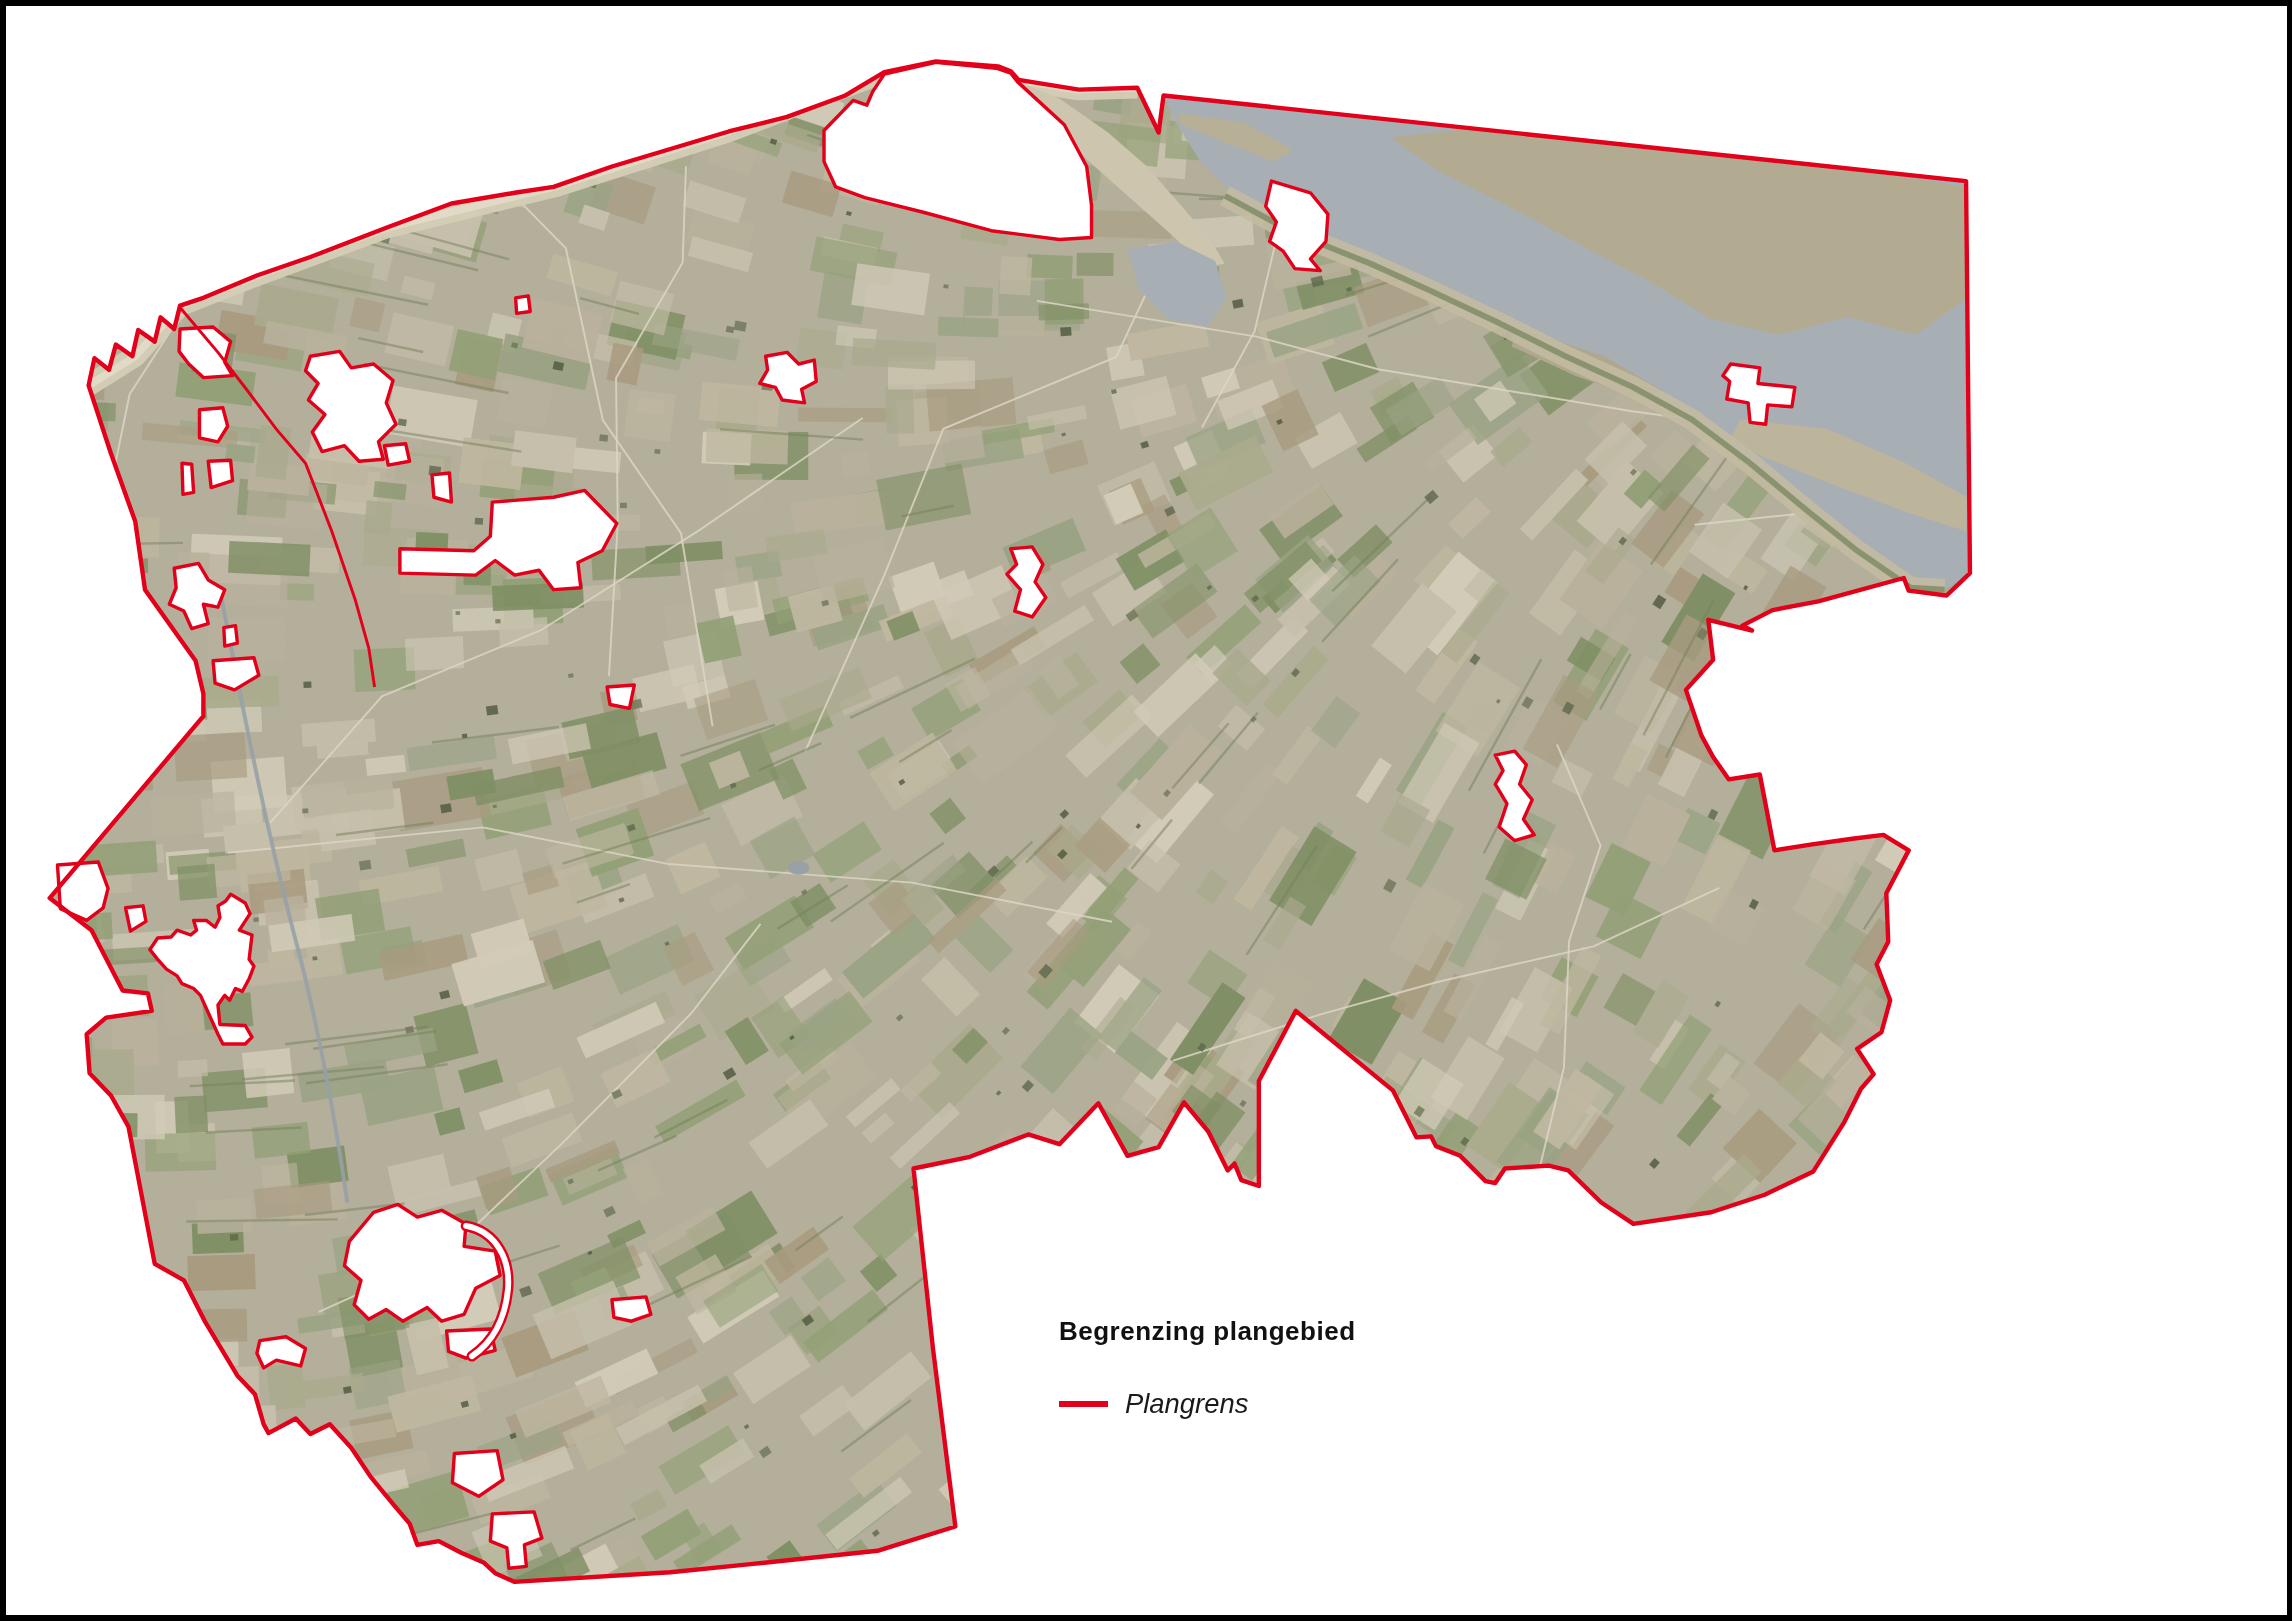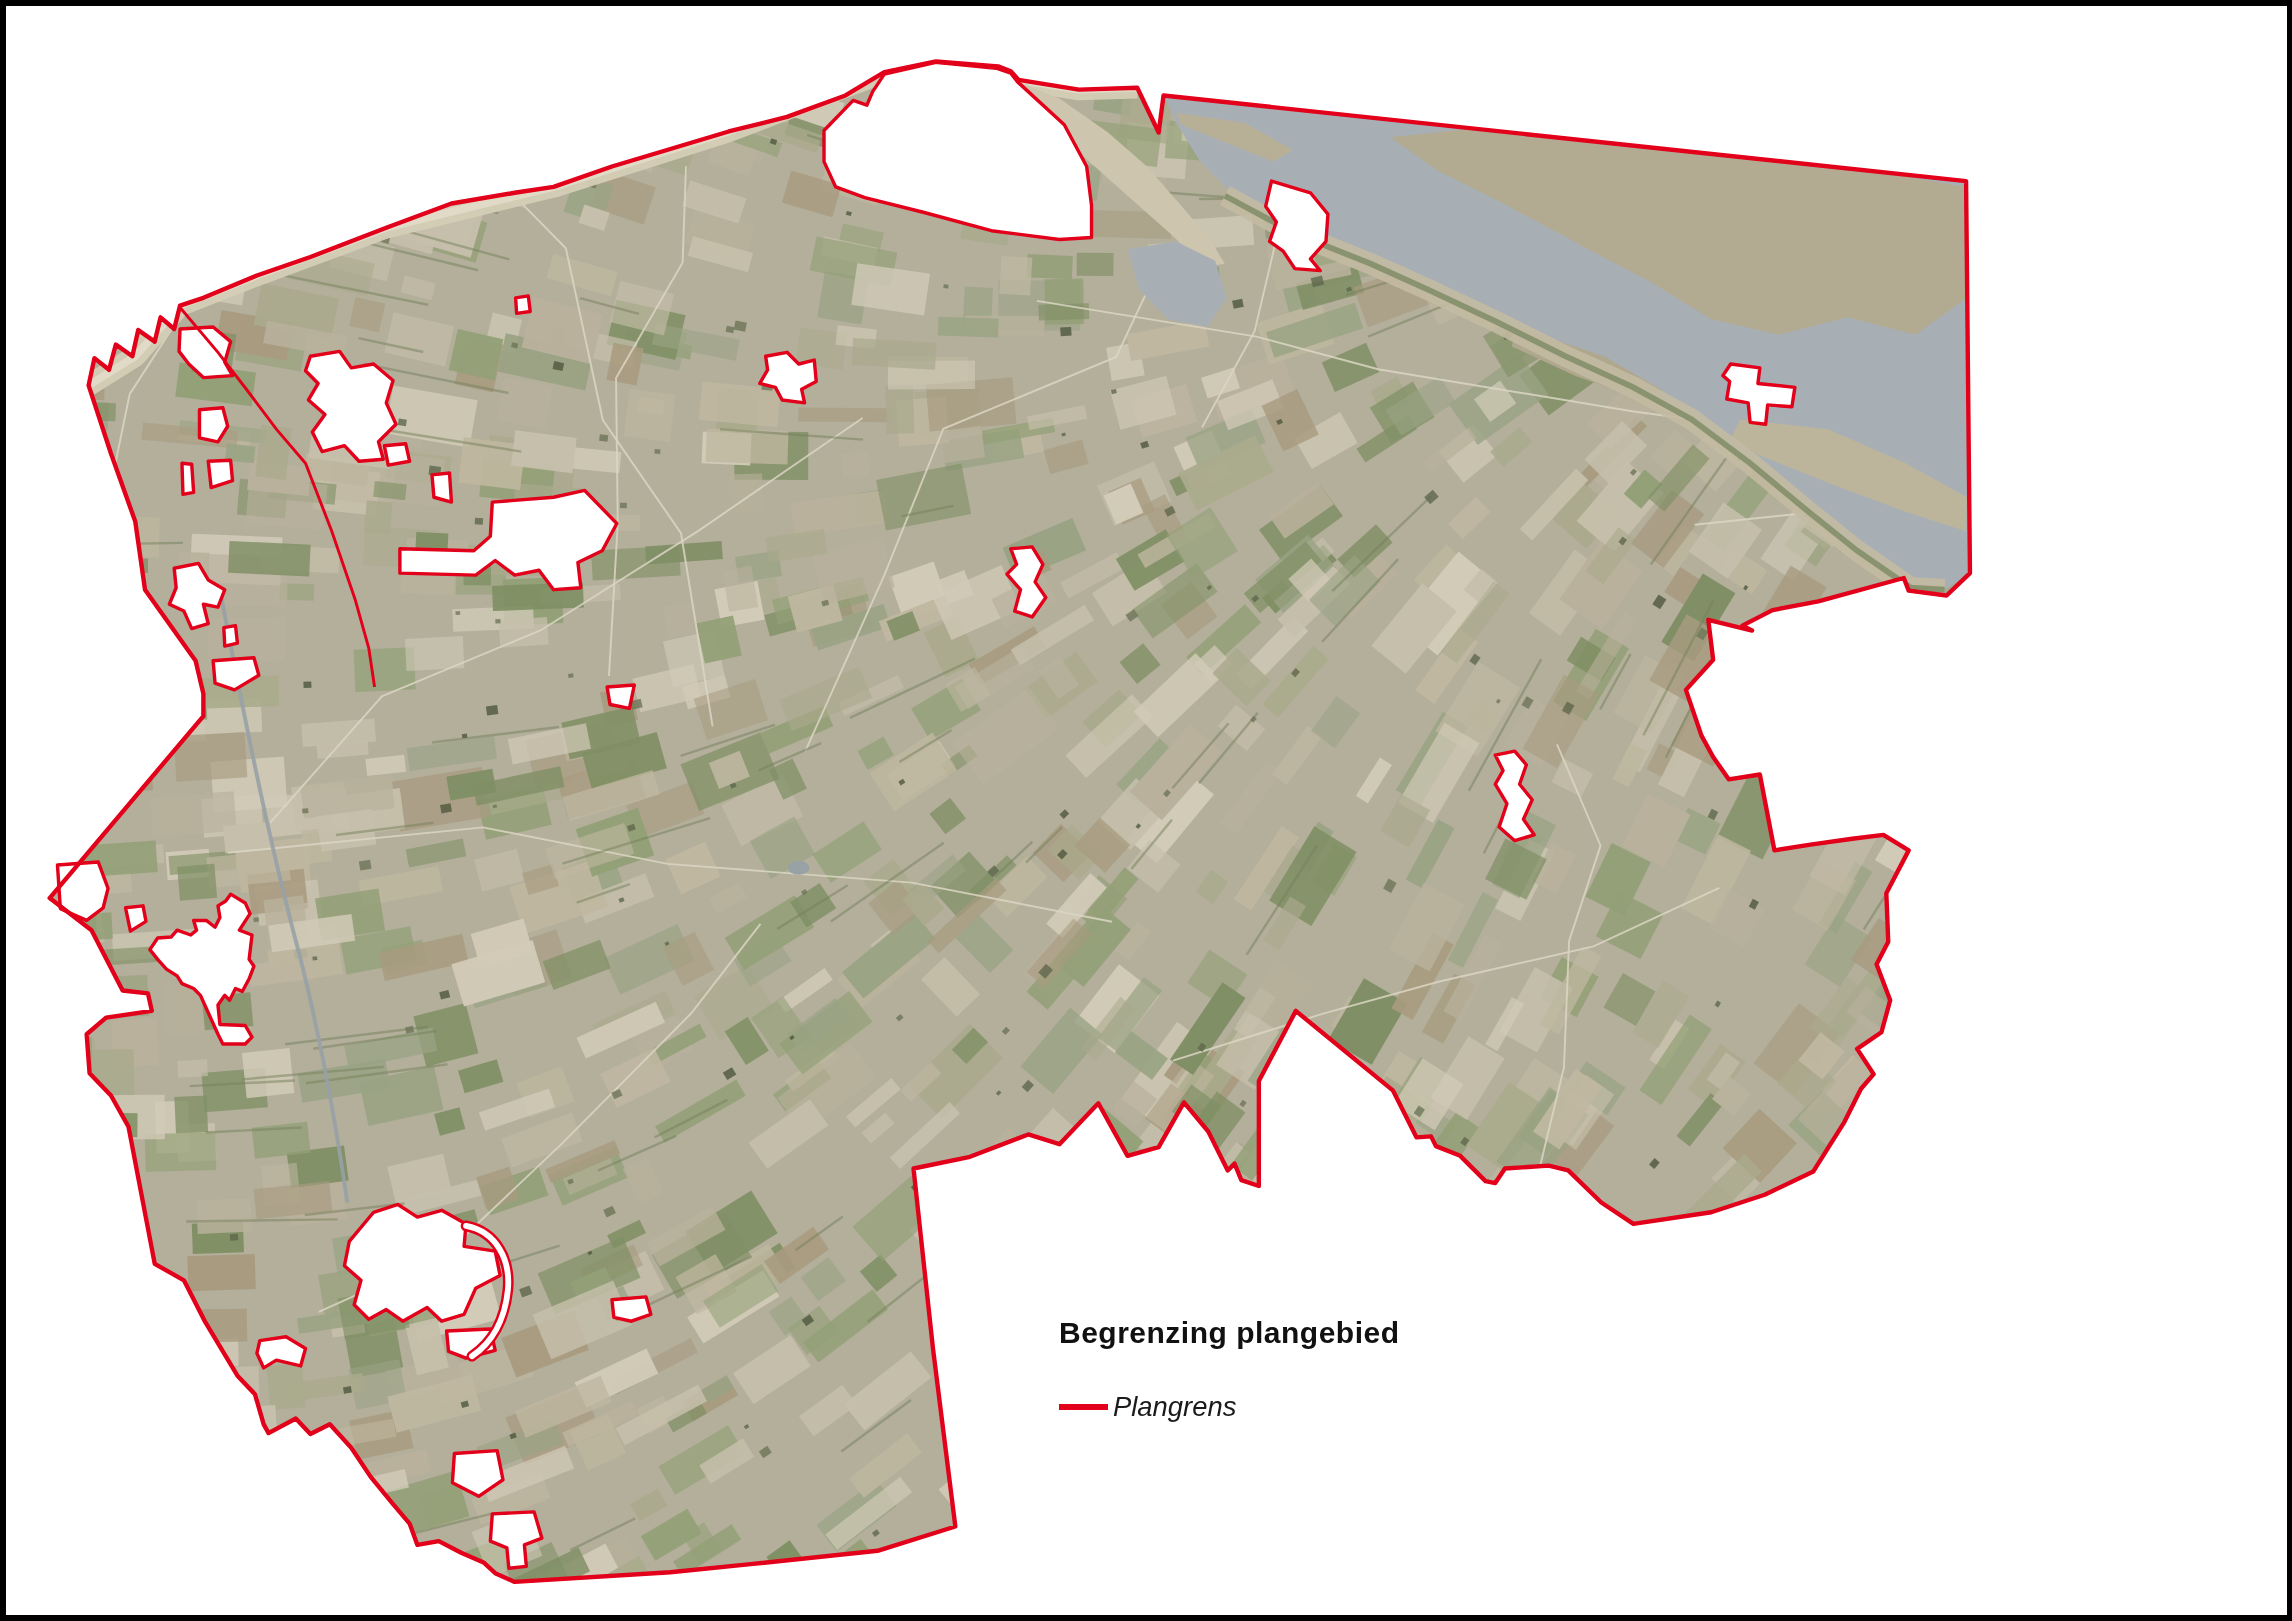--- a/index.html
+++ b/index.html
@@ -7,24 +7,24 @@
     position:relative;
     width:2293px;height:1621px;
     box-sizing:border-box;
     background:#ffffff;
     border:6.9px solid #000000;
     overflow:hidden;
     font-family:"Liberation Sans", sans-serif;
   }
   #map-svg{position:absolute;left:0;top:0;width:100%;height:100%;}
   .legend{position:absolute;left:1053px;top:1310px;}
-  .legend-title{font-size:30px;font-weight:bold;color:#111111;letter-spacing:0.5px;}
+  .legend-title{font-size:26px;font-weight:bold;color:#111111;letter-spacing:0.5px;}
   .legend-item{display:flex;align-items:center;margin-top:41px;}
   .legend-swatch{width:49px;height:5.9px;background:#e2001a;flex:0 0 auto;}
-  .legend-label{font-style:italic;font-size:27.4px;color:#1a1a1a;margin-left:5px;}
+  .legend-label{font-style:italic;font-size:27.4px;color:#1a1a1a;margin-left:17px;}
 </style>
 </head>
 <body>
 
 <div class="page">
   <svg id="map-svg" viewBox="0 0 2339 1654">
       <defs>
         <clipPath id="landclip">
           <polygon points="82,390 88,362 103,374 110,348 127,360 133,333 150,345 156,320 170,332 176,308 200,300 255,277 310,258 388,228 455,203 520,192 560,186 620,165 680,147 740,129 800,114 860,92 900,68 953,57 1017,62 1030,67 1038,76 1100,86 1160,84 1182,130 1187,92 2012,180 2016,583 1992,606 1953,601 1948,588 1860,612 1813,621 1782,637 1792,642 1747,631 1752,672 1724,703 1740,750 1752,772 1768,795 1800,790 1815,868 1852,862 1895,856 1927,852 1953,868 1930,912 1932,962 1920,985 1934,1022 1925,1055 1900,1072 1917,1098 1904,1113 1887,1147 1855,1198 1805,1222 1750,1240 1670,1252 1637,1230 1603,1197 1583,1192 1538,1195 1528,1210 1518,1208 1492,1182 1467,1172 1462,1162 1447,1163 1443,1155 1423,1115 1323,1033 1285,1105 1285,1213 1267,1207 1260,1190 1253,1197 1233,1157 1208,1127 1182,1173 1150,1182 1120,1128 1080,1170 1048,1160 988,1183 930,1195 950,1380 973,1563 893,1588 760,1602 680,1610 520,1620 500,1611 488,1600 465,1590 442,1578 420,1582 412,1560 395,1540 372,1512 352,1482 330,1458 310,1468 295,1452 267,1467 262,1458 253,1427 235,1408 202,1353 180,1310 150,1293 123,1152 105,1120 83,1097 80,1057 100,1040 147,1033 143,1015 117,1012 85,950 42,917 200,730 200,707 192,673 140,600 130,530 105,460"></polygon>
         </clipPath>

